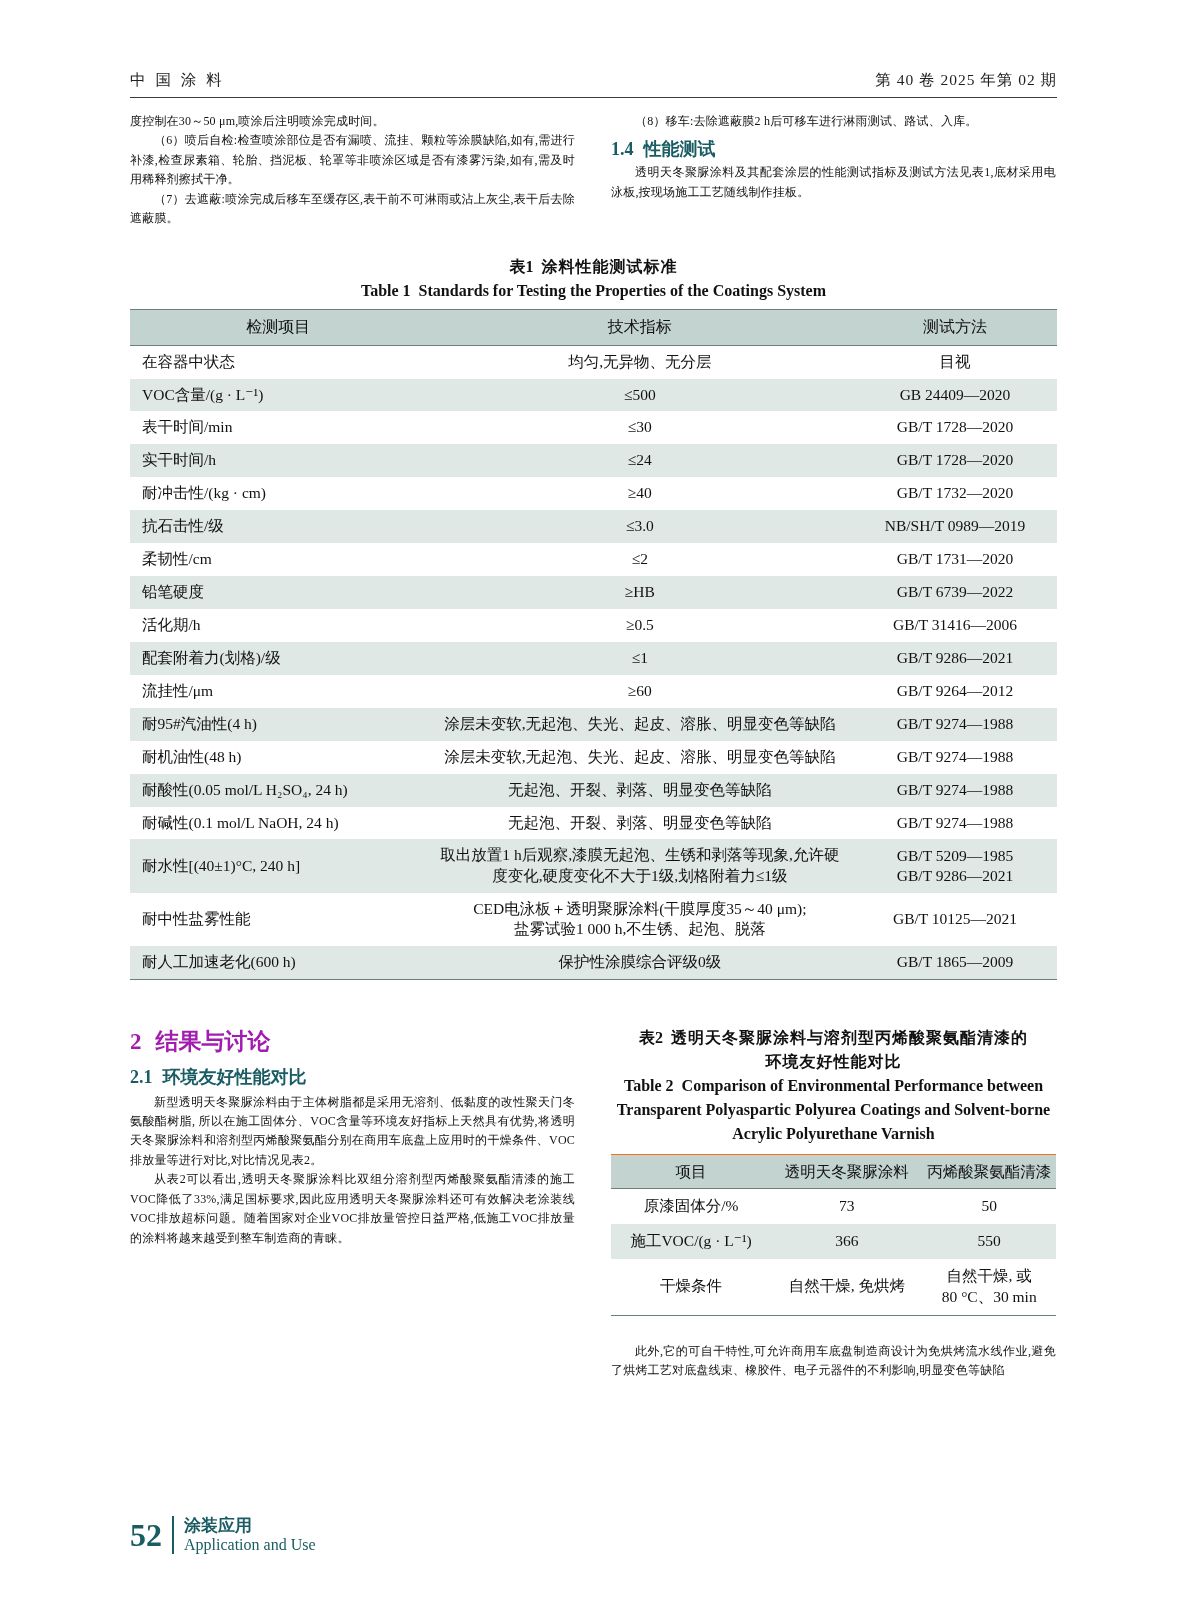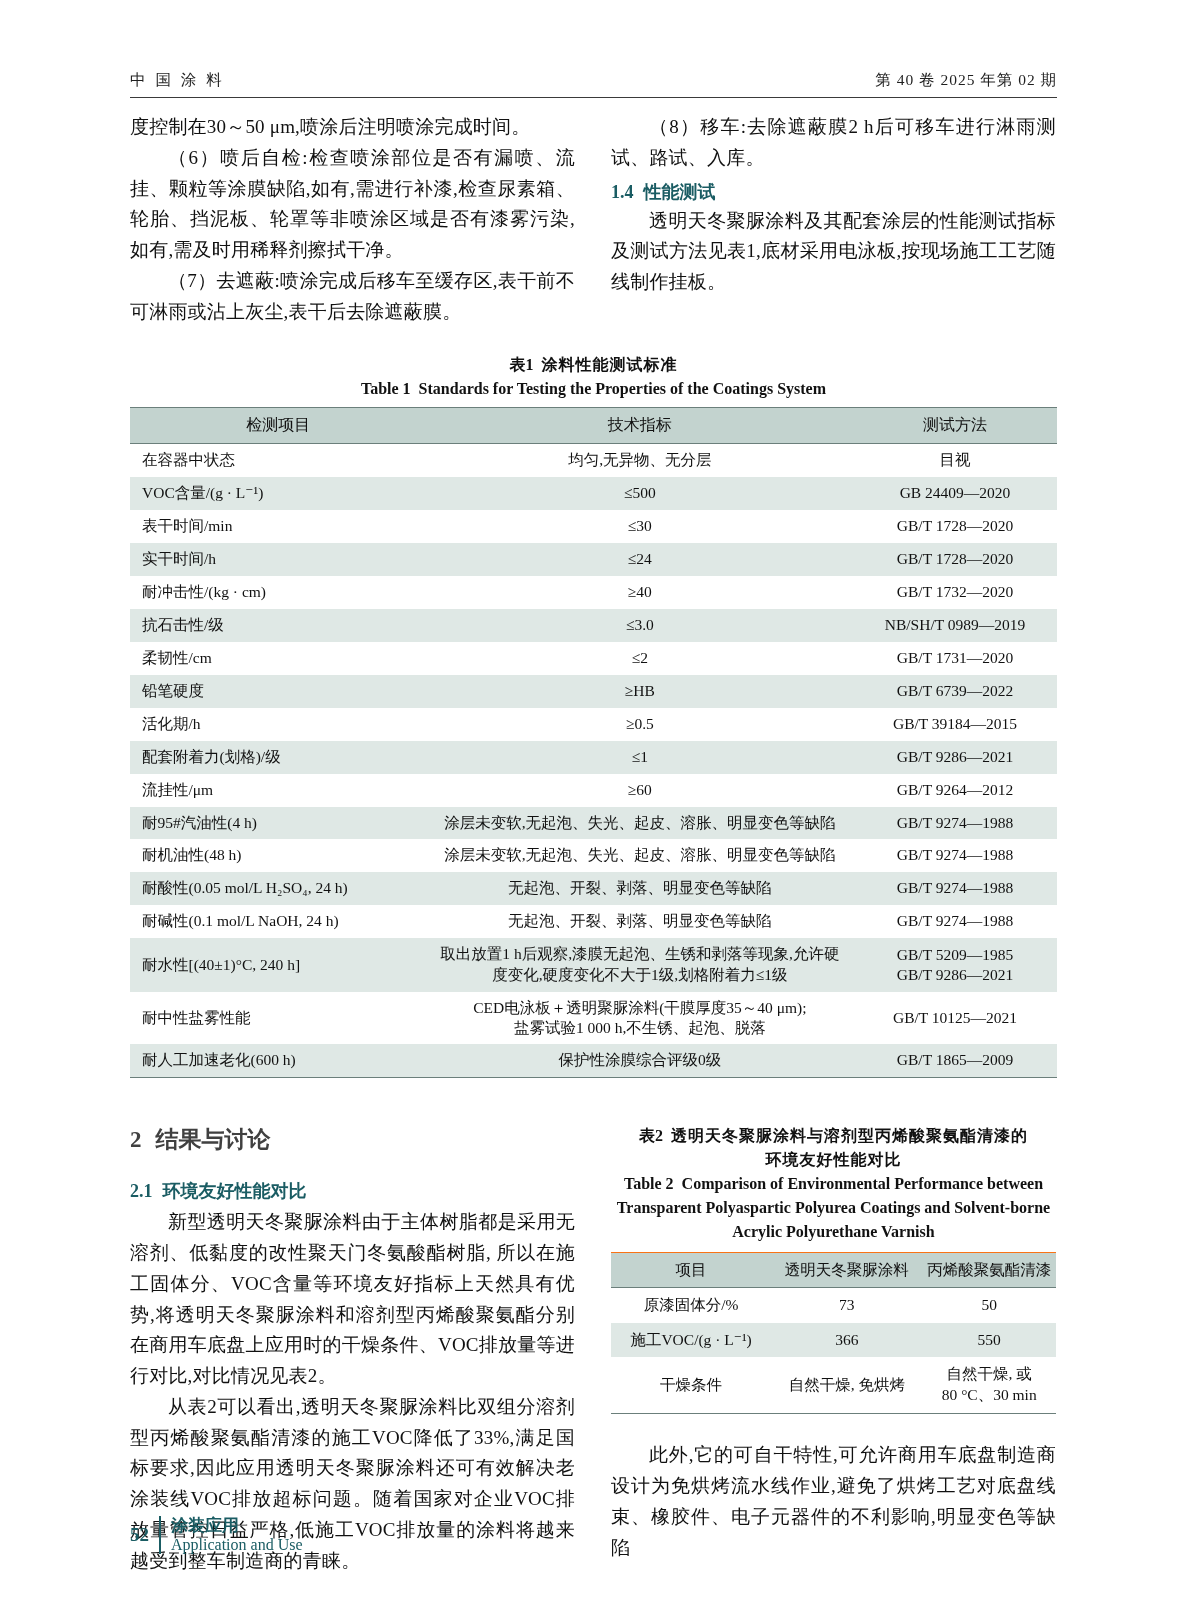--- a/index.html
+++ b/index.html
@@ -39,21 +39,21 @@
 
   
   .cols {
     display: flex;
     gap: 36px;
     margin-top: 14px;
   }
   .col { width: 445px; }
   p.body {
     margin: 0 0 0 0;
-    font-size: 19px;
+    font-size: 12px;
     line-height: 1.62;
     text-align: justify;
     text-justify: inter-ideograph;
     letter-spacing: 0.2px;
   }
   p.indent { text-indent: 2em; }
   .sec-h {
     font-size: 18px;
     font-weight: bold;
     color: #1a5c63;
@@ -102,22 +102,22 @@
 
   
   .lower {
     display: flex;
     gap: 36px;
     margin-top: 46px;
   }
   .big-h {
     font-size: 23px;
     font-weight: bold;
-    color: #404040;
-    margin: 0 0 24px 0;
+    color: #a21caf;
+    margin: 0 0 8px 0;
   }
   .big-h .num { margin-right: 14px; }
   .sub-h {
     font-size: 18px;
     font-weight: bold;
     color: #1a5c63;
     margin: 4px 0 4px 0;
   }
   .sub-h .num { margin-right: 10px; }
 
@@ -149,21 +149,21 @@
   
   .footer {
     position: absolute;
     left: 130px;
     bottom: 46px;
     display: flex;
     align-items: center;
     gap: 10px;
   }
   .footer .pg {
-    font-size: 19px;
+    font-size: 32px;
     font-weight: bold;
     color: #1a5c63;
   }
   .footer .bar {
     width: 2px;
     height: 38px;
     background: #1a5c63;
   }
   .footer .ftxt-cn {
     font-size: 17px;
@@ -257,21 +257,21 @@
             <td class="c">GB/T 1731—2020</td>
           </tr>
           <tr class="alt">
             <td class="l">铅笔硬度</td>
             <td class="c">≥HB</td>
             <td class="c">GB/T 6739—2022</td>
           </tr>
           <tr>
             <td class="l">活化期/h</td>
             <td class="c">≥0.5</td>
-            <td class="c">GB/T 39184—2015</td>
+            <td class="c">GB/T 31416—2006</td>
           </tr>
           <tr class="alt">
             <td class="l">配套附着力(划格)/级</td>
             <td class="c">≤1</td>
             <td class="c">GB/T 9286—2021</td>
           </tr>
           <tr>
             <td class="l">流挂性/μm</td>
             <td class="c">≥60</td>
             <td class="c">GB/T 9264—2012</td>

